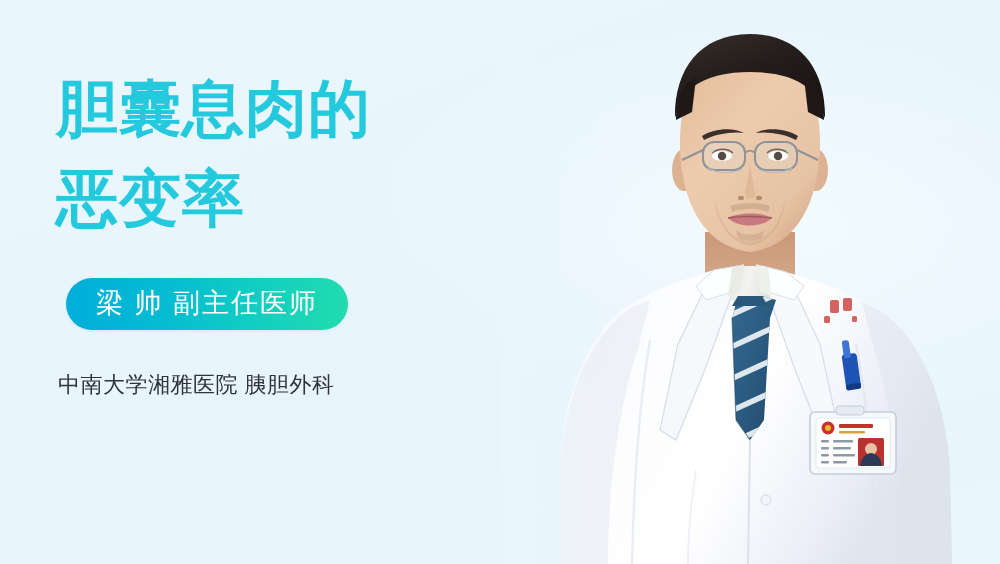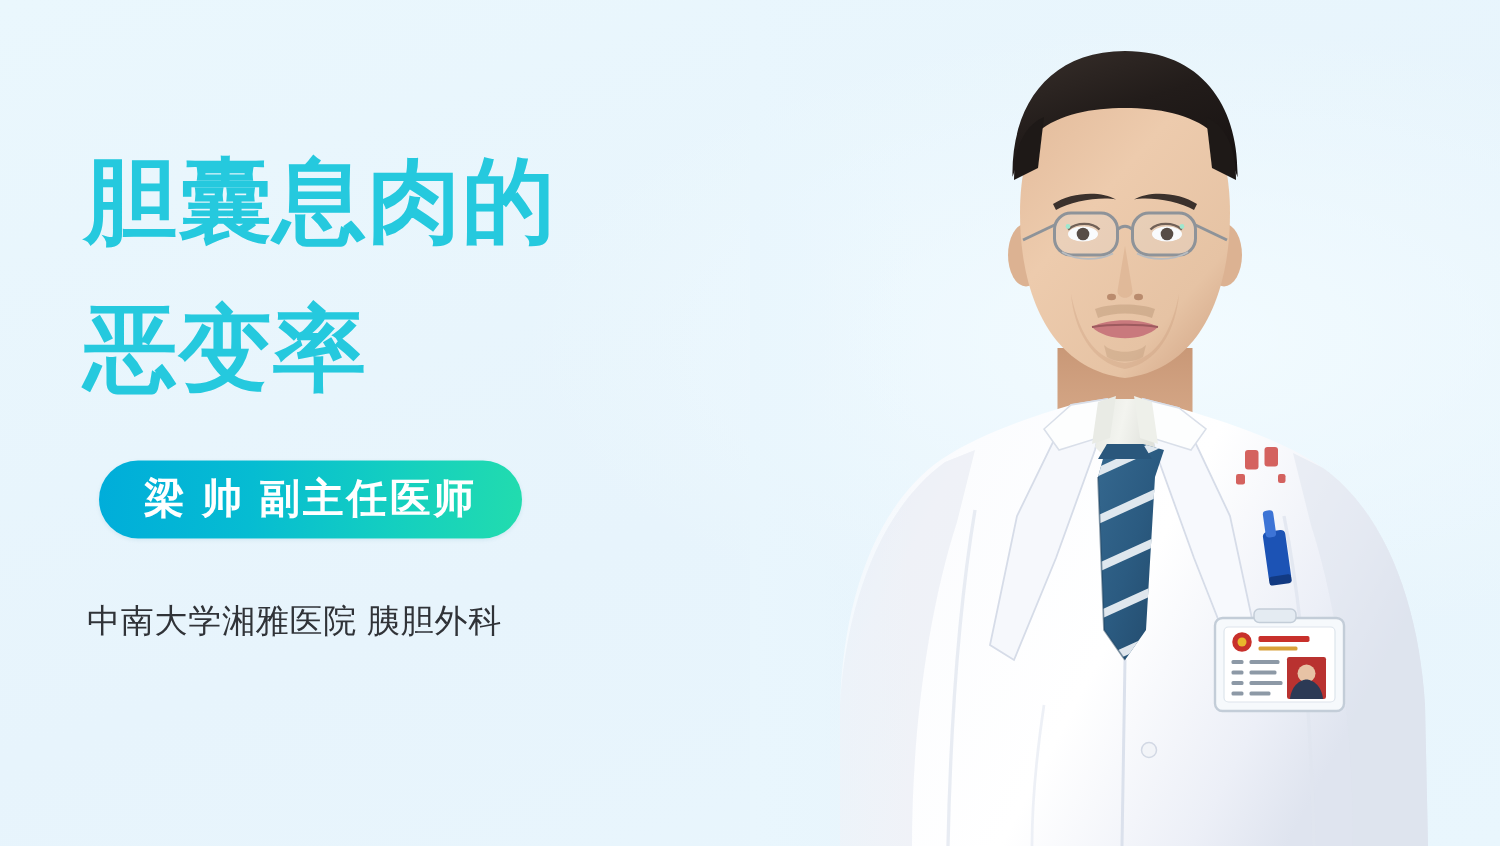--- a/index.html
+++ b/index.html
@@ -22,47 +22,46 @@
     inset: 0;
     background:
       radial-gradient(ellipse 70% 60% at 78% 40%, #f2fbff 0%, rgba(242,251,255,0) 62%),
       linear-gradient(160deg, #eaf7fd 0%, #e7f4fc 55%, #e9f6fd 100%);
   }
 
   
   .text-block {
     position: absolute;
     left: 56px;
-    top: 94px;
+    top: 68px;
     width: 470px;
     z-index: 6;
   }
   .title-line {
     font-size: 62px;
     font-weight: 700;
     line-height: 82px;
     letter-spacing: 1px;
     color: #25c9de;
     white-space: nowrap;
   }
   .title-line.second {
-    margin-top: 21px;
-    font-family: Liberation Mono, monospace;
+    margin-top: 8px;
   }
 
   .name-badge {
     display: inline-block;
-    margin-top: 28px;
+    margin-top: 38px;
     margin-left: 10px;
     padding: 10px 30px 12px 30px;
     border-radius: 28px;
     background: linear-gradient(95deg, #00adda 0%, #06bcd2 36%, #14cfc0 70%, #22dcae 100%);
     color: #ffffff;
     font-size: 27px;
-    font-weight: 700;
+    font-weight: 400;
     letter-spacing: 2px;
     line-height: 30px;
     white-space: nowrap;
     box-shadow: 0 1px 3px rgba(0,120,150,0.10);
   }
 
   .affiliation {
     margin-top: 40px;
     margin-left: 2px;
     font-size: 22px;

